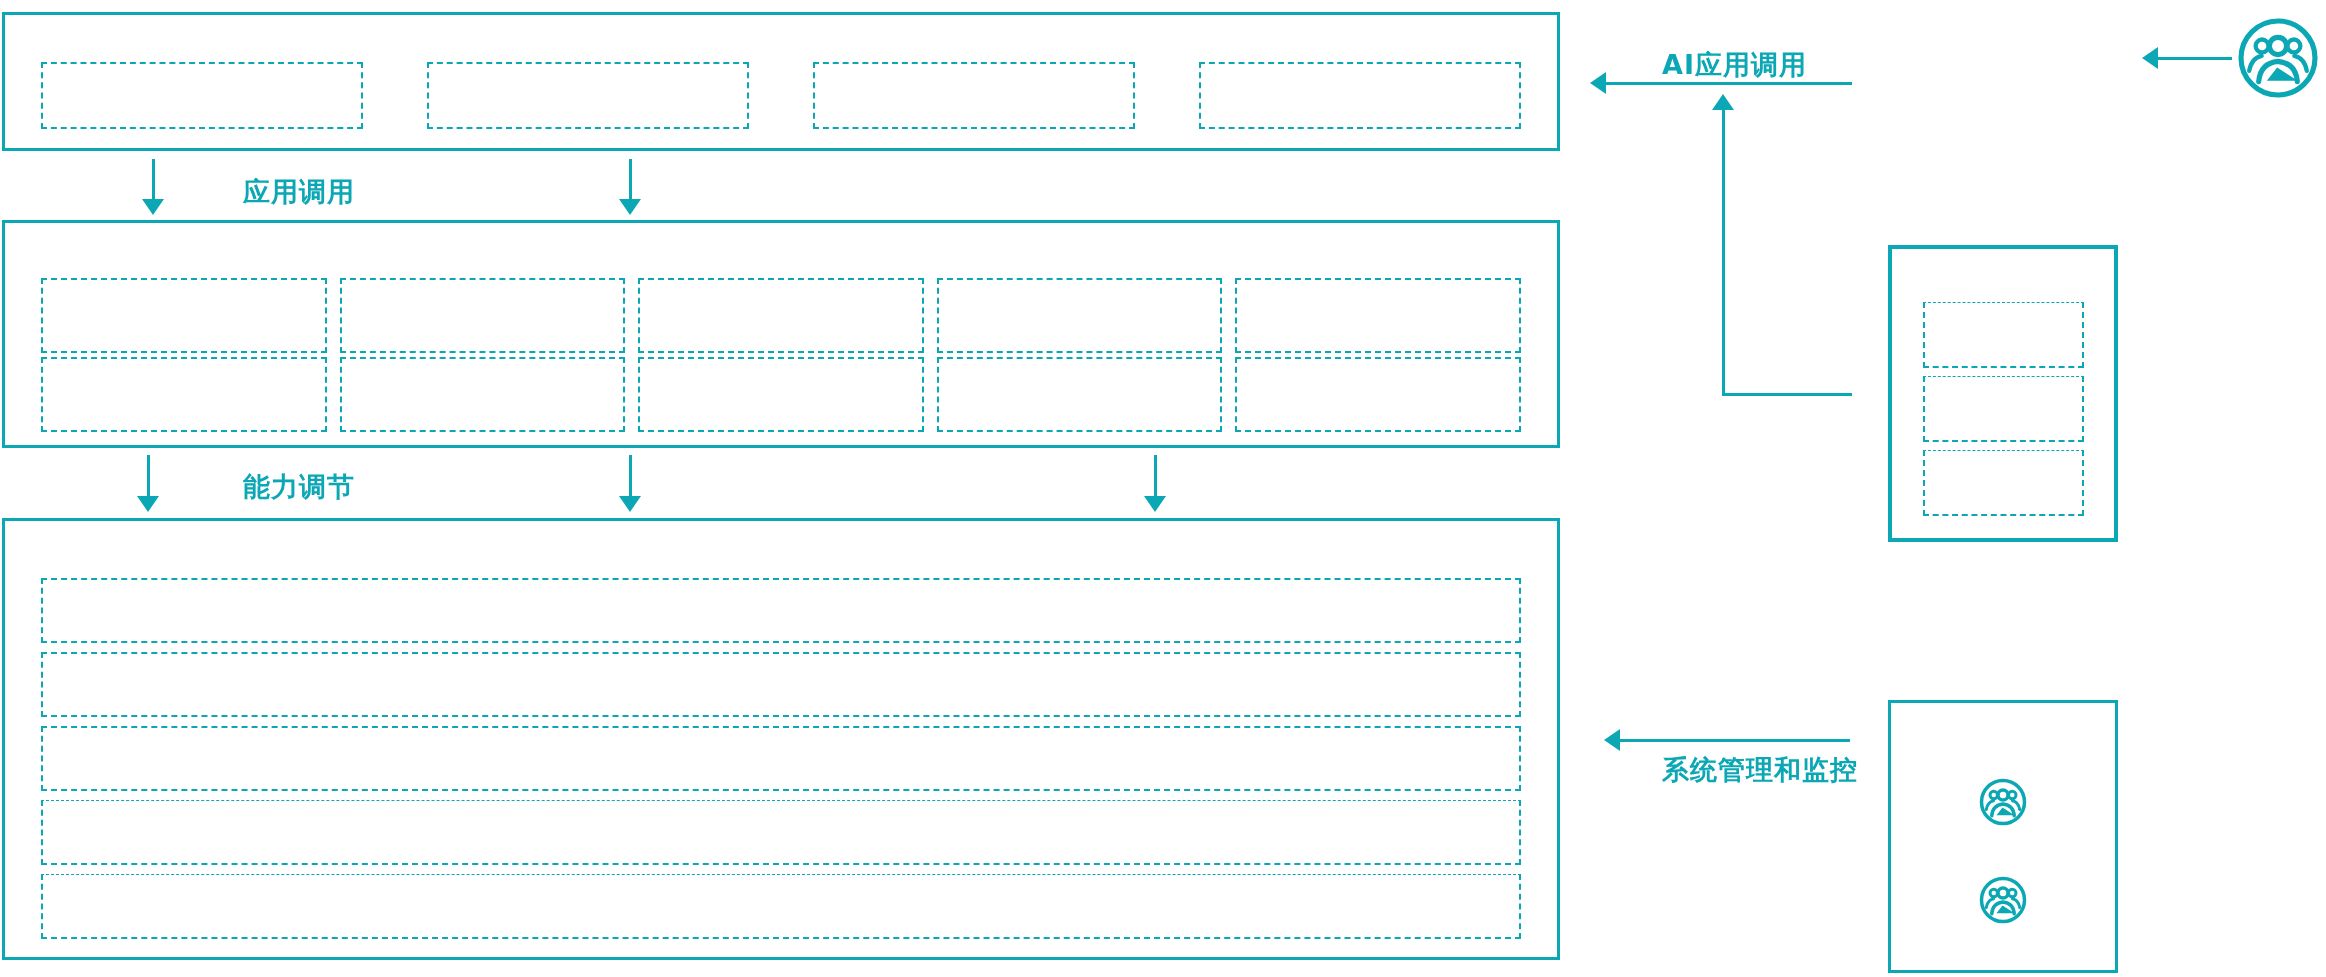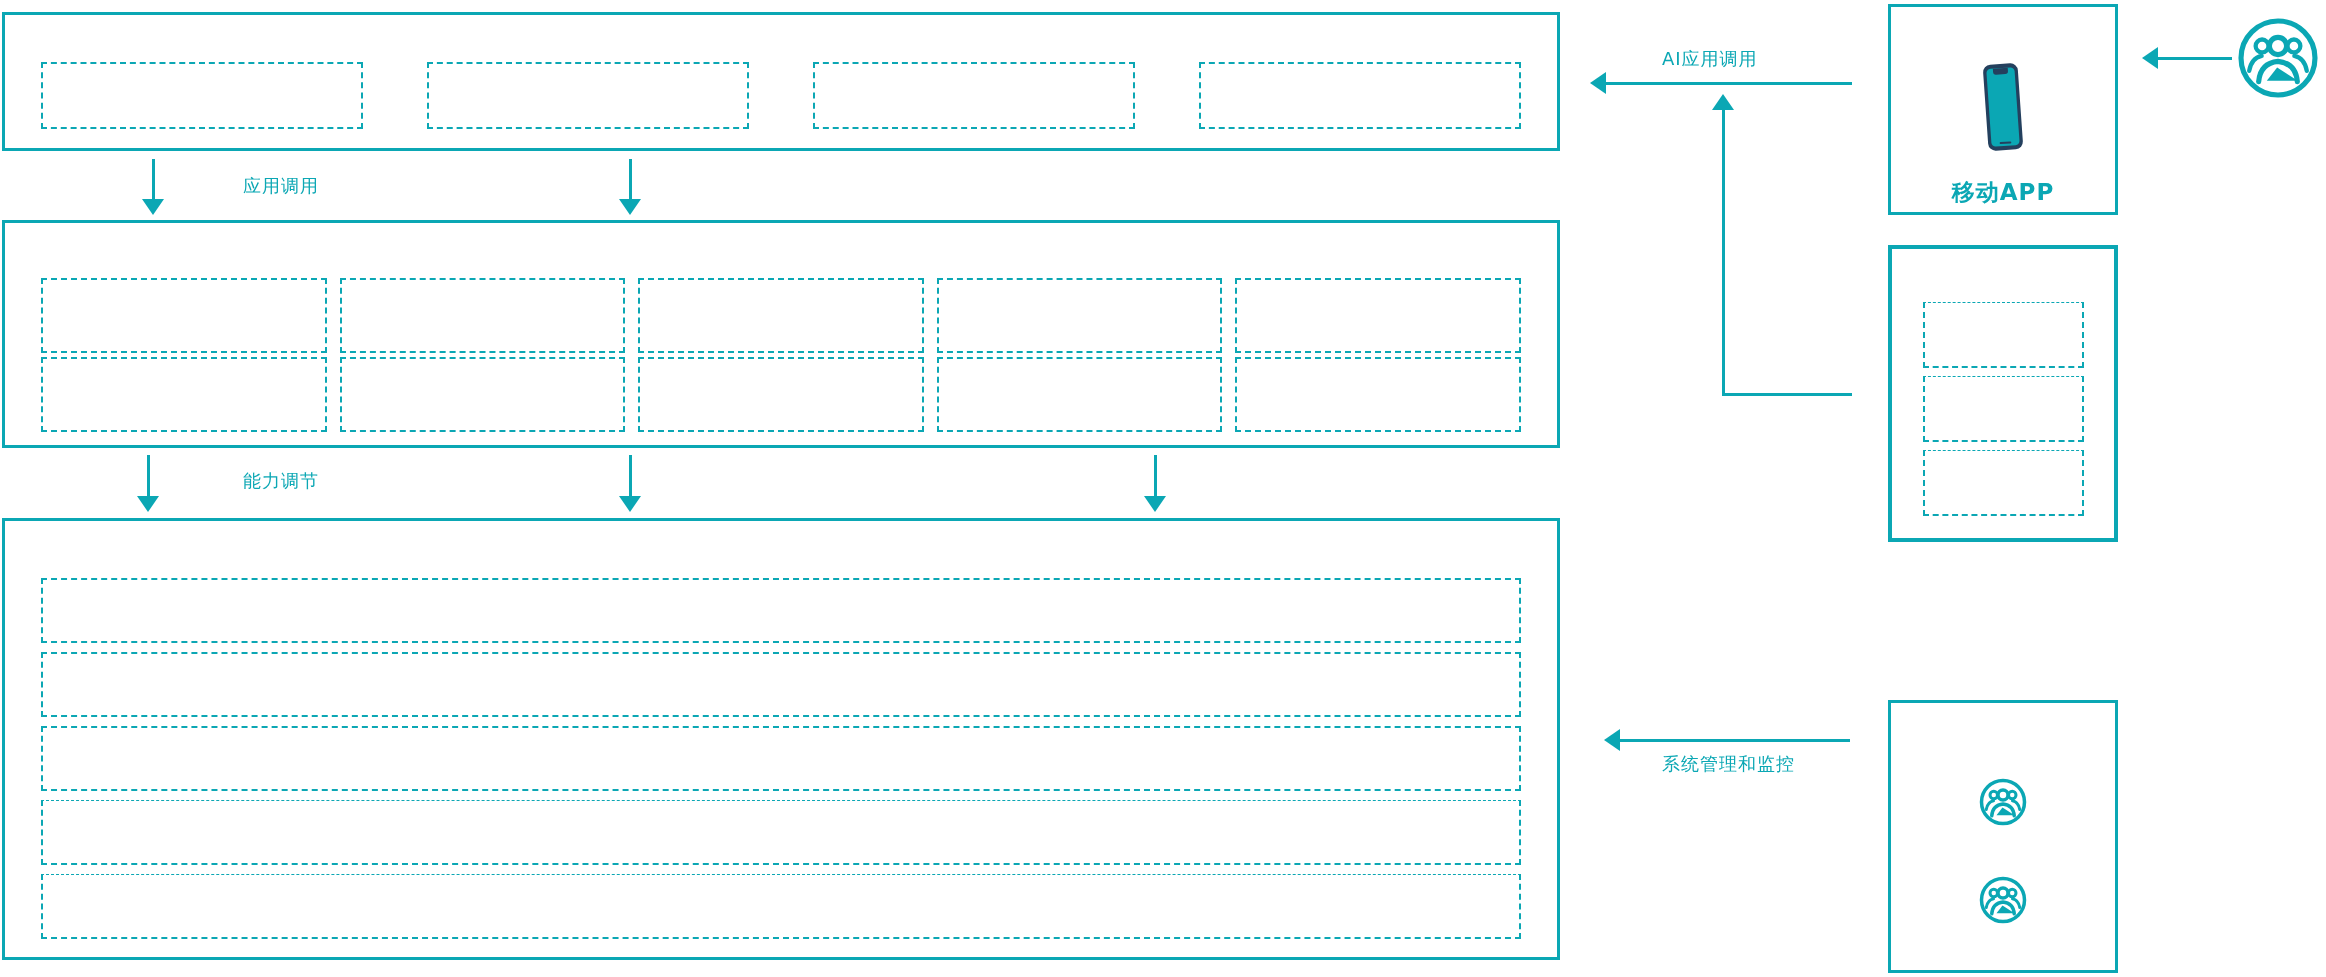--- a/index.html
+++ b/index.html
@@ -52,21 +52,21 @@
     padding-top:74px;gap:48px;box-sizing:border-box;}
   .phone-wrap{position:absolute;left:50%;top:50px;transform:translateX(-50%);}
   .mobile-label{
     position:absolute;left:0;top:170px;width:100%;
     text-align:center;
     font-size:23px;font-weight:bold;color:var(--accent);letter-spacing:1px;
   }
   
   .flow-label{
     position:absolute;
-    font-size:18px;font-weight:normal;color:var(--accent);
+    font-size:27px;font-weight:bold;color:var(--accent);
     letter-spacing:1px;white-space:nowrap;
   }
   .lbl-app-call{left:243px;top:174px;}
   .lbl-capability{left:243px;top:469px;}
   .lbl-ai-call{left:1662px;top:47px;}
   .lbl-sysmon{left:1642px;top:752px;margin-left:20px;}
   
   .vline{position:absolute;width:3px;background:var(--accent);}
   .hline{position:absolute;height:3px;background:var(--accent);}
   .head-down{position:absolute;width:0;height:0;
@@ -130,33 +130,20 @@
     </div>
 
   <div class="flow-label lbl-ai-call">AI应用调用</div>
   <div class="hline" style="left:1606px;top:82px;width:246px;"></div>
   <div class="head-left" style="left:1590px;top:72px;"></div>
 
   <div class="head-up" style="left:1712px;top:94px;"></div>
   <div class="vline" style="left:1722px;top:110px;height:286px;"></div>
   <div class="hline" style="left:1722px;top:393px;width:130px;"></div>
 
-  <div class="side-box mobile-box">
-    <div class="phone-wrap">
-      <svg width="58" height="100" viewBox="0 0 70 120" aria-hidden="true">
-        <g transform="rotate(-4 35 60)">
-          <rect x="14" y="8" width="42" height="104" rx="9" fill="var(--dark)"></rect>
-          <rect x="18" y="13" width="34" height="94" rx="5" fill="var(--accent)"></rect>
-          <path d="M26 13 h18 v4 a3.5 3.5 0 0 1 -3.5 3.5 h-11 a3.5 3.5 0 0 1 -3.5 -3.5 z" fill="var(--dark)"></path>
-          <rect x="28" y="102" width="14" height="2.5" rx="1.2" fill="var(--dark)"></rect>
-        </g>
-      </svg>
-    </div>
-    <div class="mobile-label">移动APP</div>
-  </div>
 
   <div class="hline" style="left:2158px;top:57px;width:74px;"></div>
   <div class="head-left" style="left:2142px;top:47px;"></div>
   <div class="users-icon-big">
     <svg width="86" height="86" viewBox="0 0 100 100" aria-hidden="true">
       <g stroke="var(--accent)" fill="none" stroke-linecap="round">
         <circle cx="50" cy="50" r="43" stroke-width="6"></circle>
         <circle cx="50" cy="36" r="10" stroke-width="6"></circle>
         <circle cx="31.5" cy="36" r="7.5" stroke-width="5"></circle>
         <circle cx="68.5" cy="36" r="7.5" stroke-width="5"></circle>

